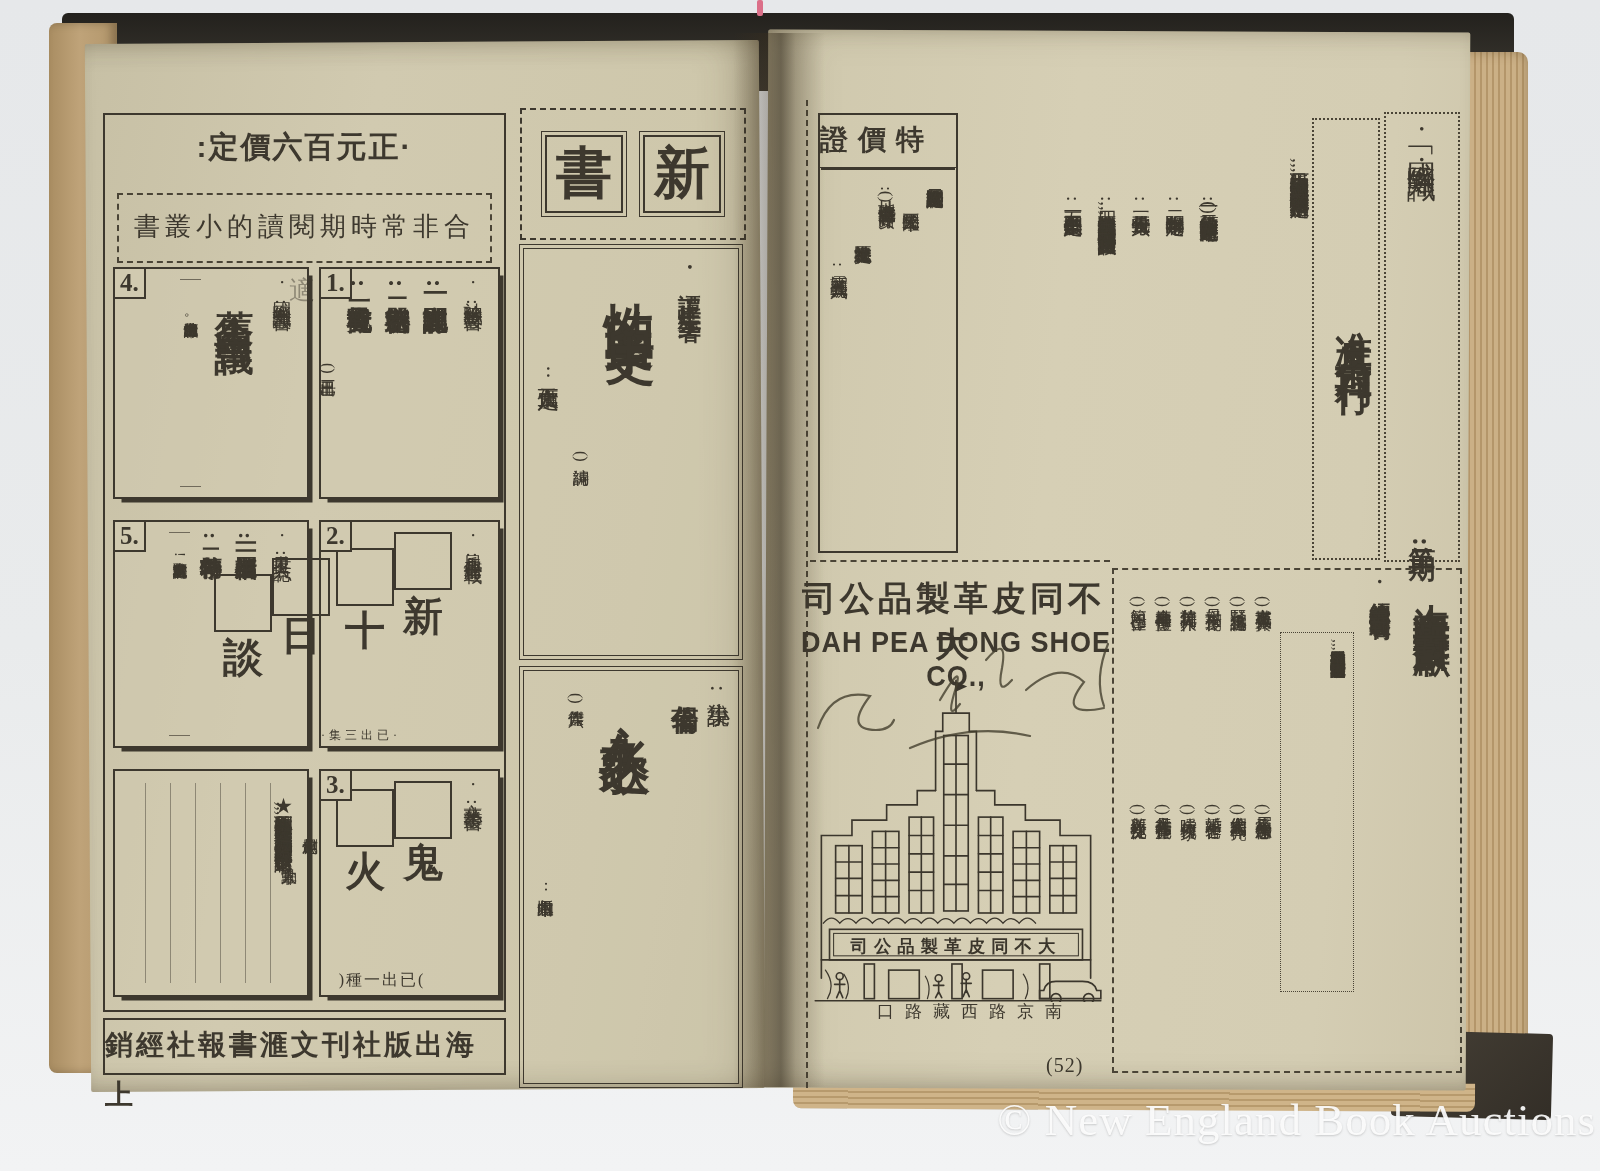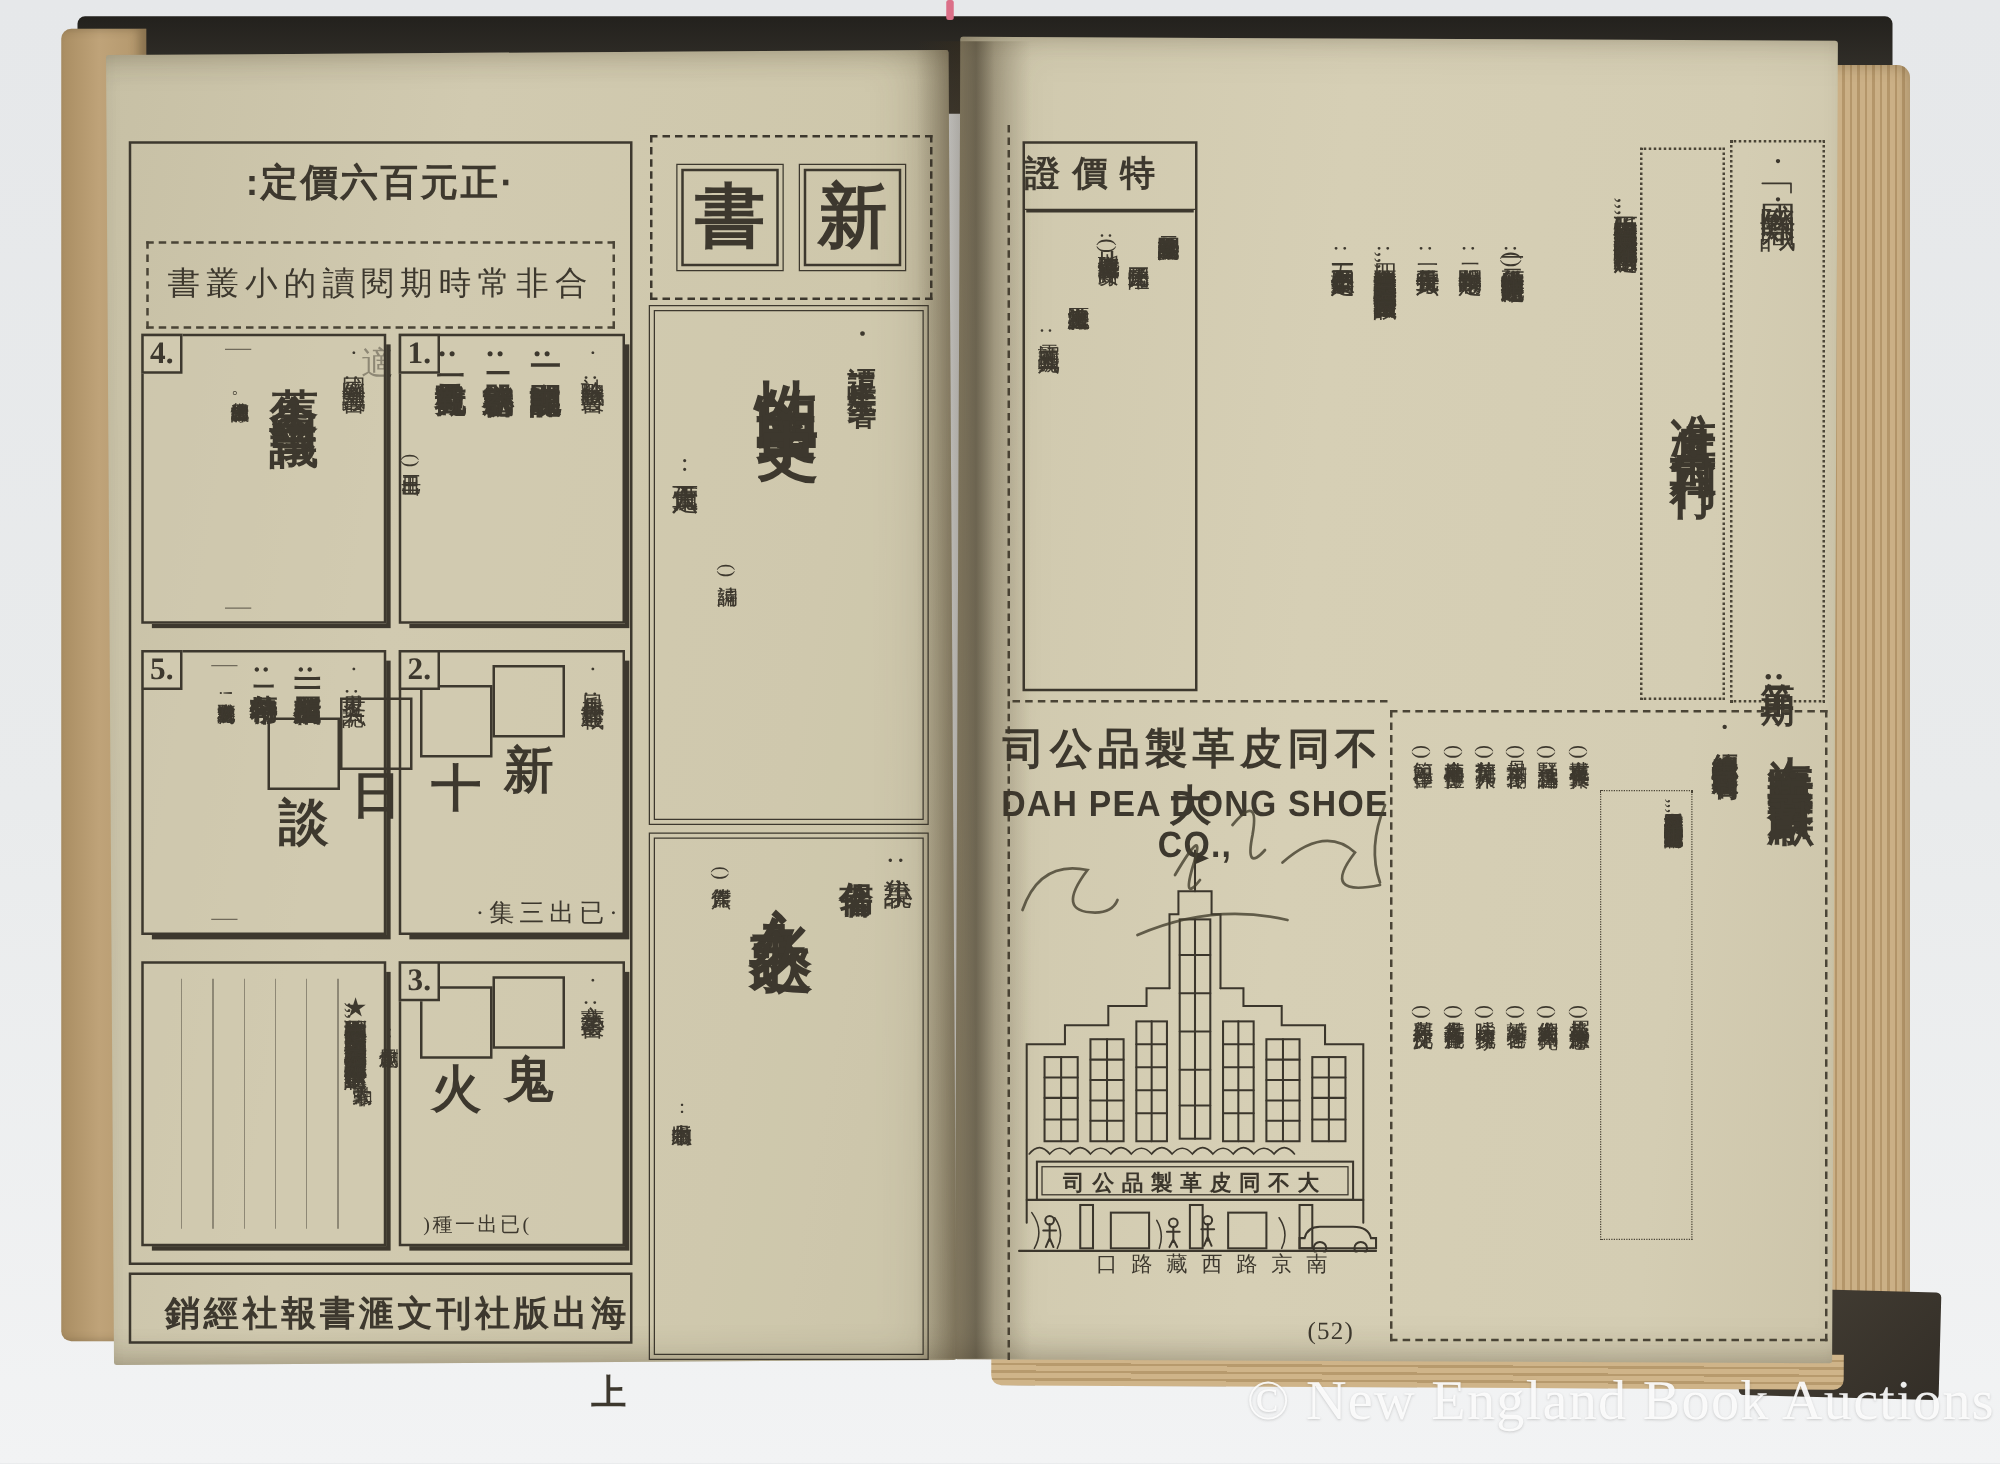--- a/index.html
+++ b/index.html
@@ -32,21 +32,21 @@
   .adbox{position:absolute;border:2.5px solid #3d382e;background:rgba(209,202,176,.55);box-shadow:6px 6px 0 -2.5px #3d382e;padding:10px 12px;box-sizing:border-box;}
   .numbadge{position:absolute;left:-2px;top:-2px;border:2.5px solid #3d382e;background:#d1cab0;font-weight:bold;font-size:25px;padding:0 5px;font-family:"Liberation Serif",serif;}
   .adflow{width:100%;height:100%;writing-mode:vertical-rl;}
   .series{font-size:19px;letter-spacing:2px;margin-block-end:8px;}
   .bigtitle{font-weight:bold;letter-spacing:6px;}
   .rulenote{font-size:14.5px;border-inline:1px solid rgba(61,56,46,.65);padding-inline:5px;margin-block-start:6px;text-indent:26px;line-height:1.45;}
   .boldline{font-weight:bold;font-size:25px;margin-block-end:5px;}
   .smallnote{font-size:16px;}
   .boxchar{width:54px;height:54px;border:2.5px solid #3d382e;display:flex;align-items:center;justify-content:center;font-size:40px;font-weight:bold;}
   .colflex{display:flex;flex-direction:column;}
-  .banner{left:103px;top:1018px;width:399px;height:53px;border:2.5px solid #3d382e;font-weight:bold;font-size:28px;letter-spacing:3px;text-align:right;line-height:63px;}
+  .banner{left:103px;top:1018px;width:399px;height:53px;border:2.5px solid #3d382e;font-weight:bold;font-size:28px;letter-spacing:3px;text-align:left;line-height:50px;}
   
   .nbbox{left:520px;top:108px;width:222px;height:128px;border:2.5px dashed #3d382e;display:flex;flex-direction:row-reverse;align-items:center;justify-content:center;gap:20px;}
   .nbchar{width:74px;height:74px;border:2px solid #3d382e;outline:1px solid #3d382e;outline-offset:3px;display:flex;align-items:center;justify-content:center;font-size:56px;font-weight:bold;}
   .dblbox{border:1px solid #3d382e;outline:1.5px solid #3d382e;outline-offset:3px;background:rgba(210,203,178,.35);}
   .sexlit{left:523px;top:248px;width:216px;height:408px;padding:14px 10px;box-sizing:border-box;}
   .song{left:523px;top:670px;width:216px;height:414px;padding:14px 10px;box-sizing:border-box;}
   .titlecol{font-size:50px;font-weight:bold;letter-spacing:8px;margin-block:0 6px;}
   
   .coupon{left:818px;top:113px;width:140px;height:440px;border:2.5px solid #3d382e;box-sizing:border-box;}
   .coupon-title{height:52px;border-bottom:1px solid #3d382e;box-shadow:0 3px 0 -1px #3d382e;font-weight:bold;font-size:28px;letter-spacing:10px;text-align:left;line-height:50px;}
@@ -131,21 +131,21 @@
         <div class="series">·風趣長篇連載:</div>
         <div class="colflex" style="margin-block-end:6px;">
           <span class="boxchar">新</span>
           <span class="boxchar" style="margin-top:16px;">十</span>
         </div>
         <div class="colflex" style="padding-top:26px;">
           <span class="boxchar">日</span>
           <span class="boxchar" style="margin-top:16px;">談</span>
         </div>
       </div>
-      <div style="position:absolute;left:0;bottom:2px;width:100%;text-align:right;font-size:20px;letter-spacing:4px;">·集三出已·</div>
+      <div style="position:absolute;left:0;bottom:2px;width:100%;text-align:left;font-size:12px;letter-spacing:4px;">·集三出已·</div>
     </div>
 
     <div class="adbox" style="left:8px;top:654px;width:196px;height:228px;padding:12px;">
       <div class="adflow" style="font-size:18.5px;line-height:25px;background:repeating-linear-gradient(to left,transparent 0 24px,rgba(61,56,46,.45) 24px 25px);">★是別開生面的小叢書,內容豐富,裝璜美麗,定價廉宜,攜帶便利,每冊僅售兩百元,由本市文匯書報社總發行,存書無多,欲購務請從速!</div>
     </div>
     <div class="adbox" style="left:214px;top:654px;width:181px;height:228px;">
       <div class="numbadge">3.</div>
       <div class="adflow">
         <div class="series">·文藝小叢書:</div>
         <div class="colflex" style="margin-block-end:10px;">

